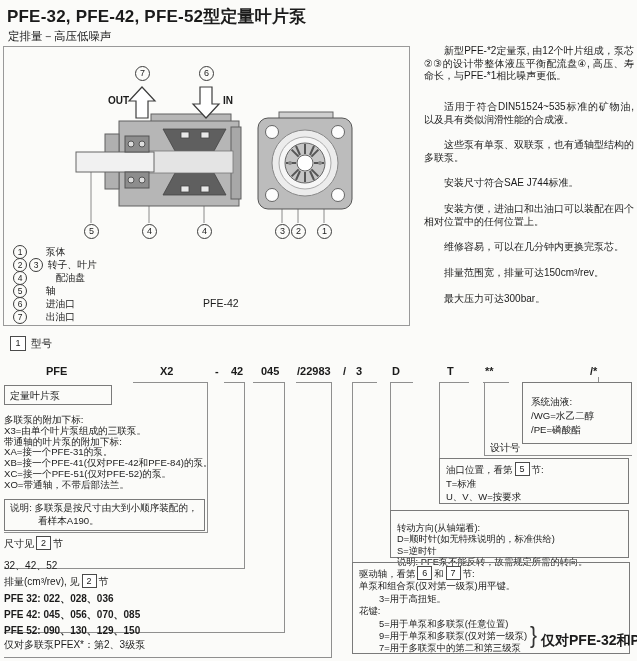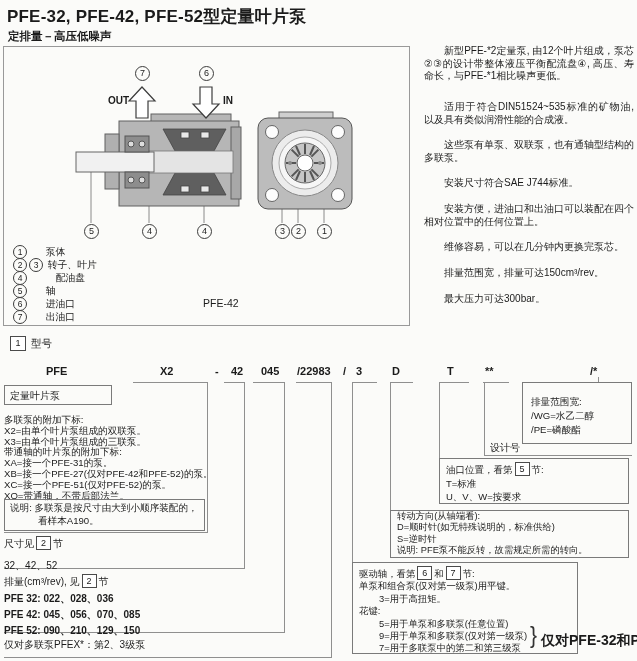--- a/index.html
+++ b/index.html
@@ -7,21 +7,21 @@
         font-family:"Liberation Sans","DejaVu Sans",sans-serif;color:#1b1b1b;overflow:hidden}
   .abs{position:absolute}
   .ln{position:absolute;background:#8f8f8f}
   .box{position:absolute;border:1px solid #7a7a7a;box-sizing:border-box}
   .callout{position:absolute;width:13px;height:13px;border:1px solid #3c3c3c;border-radius:50%;
            font-size:9px;line-height:13px;text-align:center;background:#fbfbf9;z-index:3}
   .secnum{display:inline-block;border:1px solid #4a4a4a;min-width:11px;height:12px;line-height:12px;
           text-align:center;font-size:9px;padding:0 1px;margin:0 2px;vertical-align:1px;background:#fff}
   .b{font-weight:bold}
   h1{position:absolute;margin:0;font-size:17px;font-weight:bold;letter-spacing:0.2px}
-  .subtitle{position:absolute;font-size:11.5px;font-weight:bold}
+  .subtitle{position:absolute;font-size:11.5px;font-weight:normal}
   p.intro{position:absolute;left:424px;width:210px;margin:0;font-size:10px;line-height:12.6px;
           text-indent:2em;text-align:justify}
   .leg{position:absolute;font-size:9.8px;height:13px;line-height:13px;white-space:nowrap}
   .legsym{display:inline-block;width:12px;height:12px;border:1px solid #3c3c3c;border-radius:50%;
           font-size:8.5px;line-height:12px;text-align:center;margin-right:2px;vertical-align:middle;background:#fbfbf9}
   .legsym:empty{display:none}
   .small{font-size:9.6px;line-height:10.8px;white-space:nowrap}
   .dline{white-space:nowrap}
   .ind{padding-left:20px}
   .codetok{position:absolute;top:365px;font-weight:bold;font-size:11px;white-space:nowrap}
@@ -195,72 +195,71 @@
   <div class="ln" style="left:4px;top:532px;width:204px;height:1px"></div>
   <div class="ln" style="left:4px;top:568px;width:241px;height:1px"></div>
   <div class="ln" style="left:4px;top:632px;width:281px;height:1px"></div>
   <div class="ln" style="left:4px;top:657px;width:328px;height:1px"></div>
   <div class="ln" style="left:484px;top:455px;width:148px;height:1px"></div>
 
   <div class="box" style="left:4px;top:385px;width:108px;height:20px;font-size:10px;padding:3px 5px">定量叶片泵</div>
 
   <div class="abs" style="left:4px;top:415px">
     <div class="small">多联泵的附加下标:</div>
-    <div class="small">X2=由单个叶片泵组成的双联泵。</div>
     <div class="small">X3=由单个叶片泵组成的三联泵。</div>
     <div class="small">带通轴的叶片泵的附加下标:</div>
     <div class="small">XA=接一个PFE-31的泵。</div>
-    <div class="small">XB=接一个PFE-27(仅对PFE-42和PFE-52)的泵。</div>
+    <div class="small">XB=接一个PFE-41(仅对PFE-42和PFE-84)的泵。</div>
     <div class="small">XC=接一个PFE-51(仅对PFE-52)的泵。</div>
     <div class="small">XO=带通轴，不带后部法兰。</div>
   </div>
   <div class="box" style="left:4px;top:499px;width:201px;height:32px;font-size:9.6px;line-height:12.5px;padding:2px 5px;padding-left:33px;text-indent:-28px">说明: 多联泵是按尺寸由大到小顺序装配的，看样本A190。</div>
 
   <div class="abs" style="left:4px;top:536px;font-size:10px">
     <div class="dline">
       <span>尺寸见</span><span class="secnum">2</span><span>节</span>
     </div>
     <div class="dline" style="margin-top:8px">32、42、52</div>
   </div>
 
   <div class="abs" style="left:4px;top:574px;font-size:10px">
     <div class="dline">
       <span>排量(cm³/rev), 见</span><span class="secnum">2</span><span>节</span>
     </div>
     <div class="dline b" style="margin-top:3px">PFE 32: 022、028、036</div>
     <div class="dline b" style="margin-top:2px">PFE 42: 045、056、070、085</div>
-    <div class="dline b" style="margin-top:2px">PFE 52: 090、210、129、150</div>
+    <div class="dline b" style="margin-top:2px">PFE 52: 090、130、129、150</div>
   </div>
 
   <div class="abs dline" style="left:4px;top:638px;font-size:10px">仅对多联泵PFEX*：第2、3级泵</div>
 
   <div class="box" style="left:522px;top:382px;width:110px;height:62px;font-size:9.6px;line-height:14px;padding:12px 0 0 8px">
-    <div>排量范围宽:</div>
+    <div>系统油液:</div>
     <div>/WG=水乙二醇</div>
     <div>/PE=磷酸酯</div>
   </div>
 
   <div class="abs dline" style="left:490px;top:441px;font-size:10px">设计号</div>
 
   <div class="box" style="left:439px;top:458px;width:190px;height:46px;font-size:9.5px;line-height:13.5px;padding:3px 6px">
     <div class="dline">
       <span>油口位置，看第</span><span class="secnum">5</span><span>节:</span>
     </div>
     <div class="dline">T=标准</div>
     <div class="dline">U、V、W=按要求</div>
   </div>
 
-  <div class="box" style="left:390px;top:510px;width:239px;height:48px;font-size:9.3px;line-height:11.3px;padding:0 6px">
+  <div class="box" style="left:390px;top:510px;width:239px;height:48px;font-size:9.3px;line-height:11.3px;padding:12px 6px">
     <div class="dline">转动方向(从轴端看):</div>
     <div class="dline">D=顺时针(如无特殊说明的，标准供给)</div>
     <div class="dline">S=逆时针</div>
     <div class="dline">说明: PFE泵不能反转，故需规定所需的转向。</div>
   </div>
 
-  <div class="box" style="left:352px;top:562px;width:226px;height:92px;font-size:9.4px;line-height:12.4px;padding:3px 6px">
+  <div class="box" style="left:352px;top:562px;width:278px;height:92px;font-size:9.4px;line-height:12.4px;padding:3px 6px">
     <div class="dline">
       <span>驱动轴，看第</span><span class="secnum">6</span><span>和</span><span class="secnum">7</span><span>节:</span>
     </div>
     <div class="dline">单泵和组合泵(仅对第一级泵)用平键。</div>
     <div class="dline ind">3=用于高扭矩。</div>
     <div class="dline">花键:</div>
     <div class="dline ind">5=用于单泵和多联泵(任意位置)</div>
     <div class="dline ind">9=用于单泵和多联泵(仅对第一级泵)</div>
     <div class="dline ind">7=用于多联泵中的第二和第三级泵</div>
   </div>

